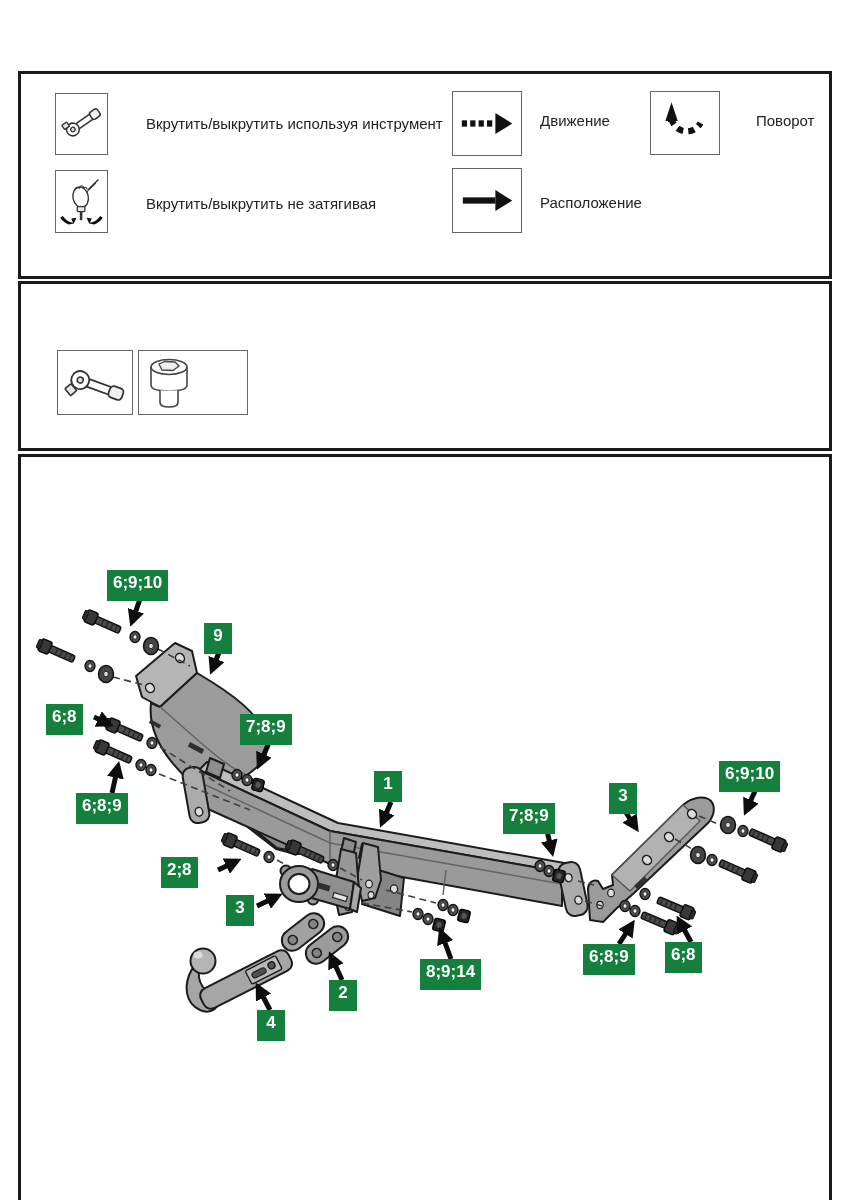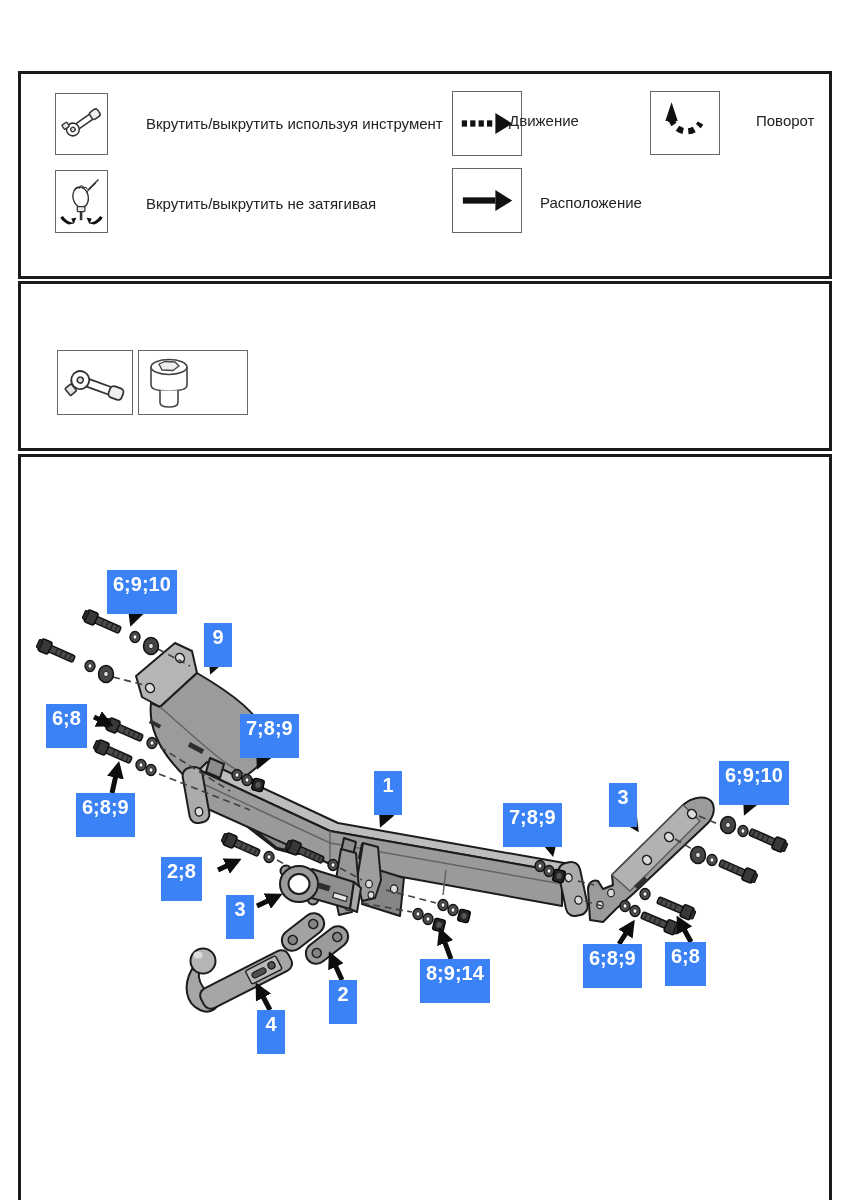--- a/index.html
+++ b/index.html
@@ -7,22 +7,22 @@
         font-family:"Liberation Sans",sans-serif;margin-top:48px;}
   .section{position:absolute;left:18px;width:814px;border:3px solid #1a1a1a;box-sizing:border-box;background:#fff;}
   .sec-legend{top:23px;height:208px;}
   .sec-tools{top:233px;height:170px;}
   .sec-diagram{top:406px;height:769px;}
   .ibox{position:absolute;border:1px solid #666;background:#fff;box-sizing:border-box;}
   .ltext{position:absolute;font-size:15px;color:#222;white-space:nowrap;}
   .heading{position:absolute;left:55px;top:249px;font-size:23px;font-weight:bold;color:#0d0d0d;}
   .socket-size{position:absolute;left:198px;top:314px;font-size:14px;color:#333;line-height:17px;}
   .diagram-svg{position:absolute;left:0;top:0;width:849px;height:1200px;pointer-events:none;}
-  .plabel{position:absolute;background:#3b82f6;color:#fff;font-weight:bold;font-size:20px;
-          line-height:1;padding:4px 6px 20px 6px;text-align:center;min-width:16px;white-space:nowrap;}
+  .plabel{position:absolute;background:#15803d;color:#fff;font-weight:bold;font-size:17px;
+          line-height:1;padding:4px 6px 10px 6px;text-align:center;min-width:16px;white-space:nowrap;}
   .dl{stroke:#3f3f3f;stroke-width:1.6;stroke-dasharray:7 4.5;fill:none;}
   .part{stroke:#1c1c1c;stroke-width:2;stroke-linejoin:round;}
   .thin{stroke:#646464;stroke-width:1.5;fill:none;}
   .arrow{stroke:#0d0d0d;stroke-width:5;fill:none;}
 </style>
 </head>
 <body>
 
 <div class="page">
 
@@ -63,21 +63,21 @@
     <svg width="68" height="63" viewBox="0 0 60 60">
       <g fill="#111">
         <rect x="6" y="27" width="5" height="6"></rect>
           <rect x="14" y="27" width="5" height="6"></rect>
         <rect x="22" y="27" width="5" height="6"></rect>
           <rect x="30" y="27" width="5" height="6"></rect>
         <polygon points="38,20 54,30 38,40"></polygon>
       </g>
     </svg>
   </div>
-  <div class="ltext" style="left:509px;top:64px;">Движение</div>
+  <div class="ltext" style="left:540px;top:64px;">Движение</div>
 
   <div class="ibox" style="left:452px;top:120px;width:70px;height:65px;">
     <svg width="68" height="63" viewBox="0 0 60 60">
       <g fill="#111">
         <rect x="7" y="27" width="31" height="6"></rect>
         <polygon points="38,20 54,30 38,40"></polygon>
       </g>
     </svg>
   </div>
   <div class="ltext" style="left:540px;top:146px;">Расположение</div>

